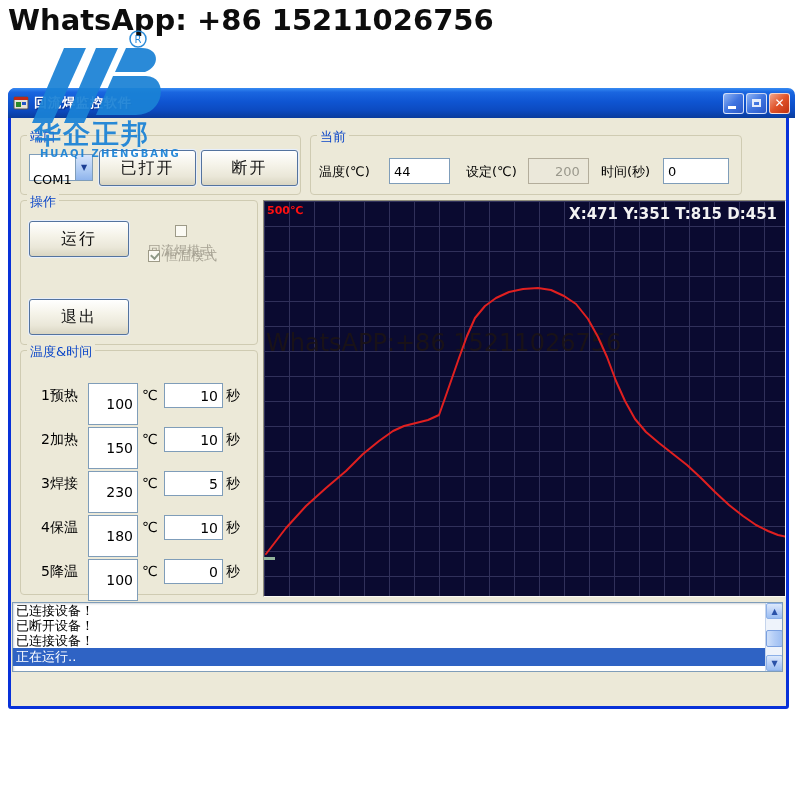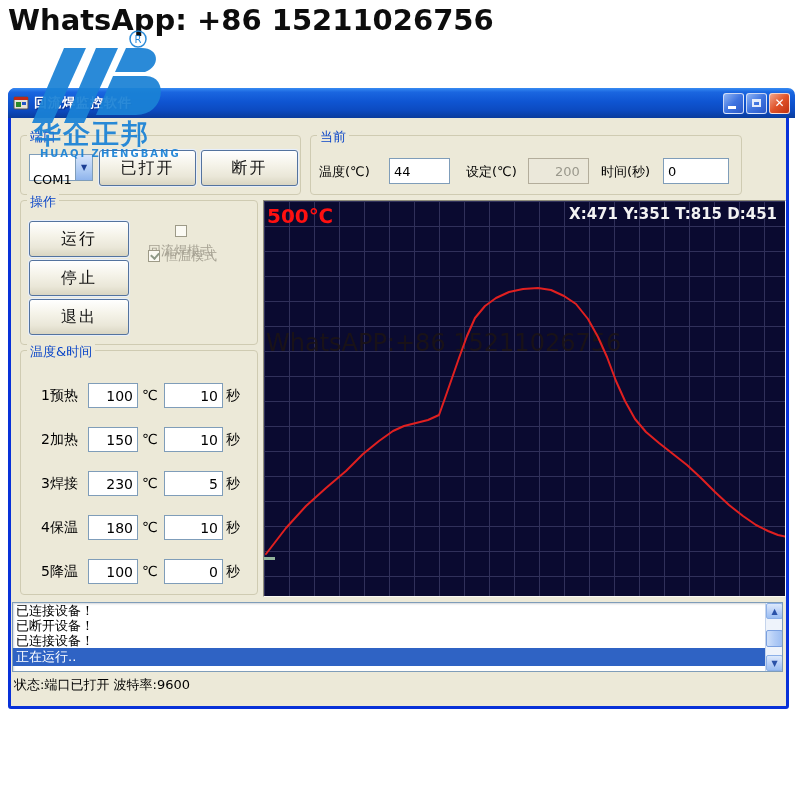--- a/index.html
+++ b/index.html
@@ -59,29 +59,29 @@
   .cbox.checked::after { content:""; position:absolute; left:2px; top:1px; width:6px; height:4px;
                          border-left:2px solid #8f9a88; border-bottom:2px solid #8f9a88; transform:rotate(-48deg); }
   .cblabel { font-size:13px; color:#a6a293; }
 
   
   #chart { position:absolute; left:252px; top:109px; width:523px; height:397px; background:#0a0a30;
            border-top:1px solid #8f8d7c; border-left:1px solid #8f8d7c; border-right:1px solid #fbfaf3; border-bottom:1px solid #fbfaf3;
            background-image:repeating-linear-gradient(90deg,#30305a 0 1px,transparent 1px 25px),
                             repeating-linear-gradient(180deg,#30305a 0 1px,transparent 1px 25px); overflow:hidden; }
   #chart svg { position:absolute; left:0; top:0; }
-  #scaleLabel { position:absolute; left:3px; top:3px; color:#ff1010; font-size:20px; font-weight:bold; }
+  #scaleLabel { position:absolute; left:3px; top:3px; color:#ff1010; font-size:11px; font-weight:bold; }
   #cursorInfo { position:absolute; right:8px; top:4px; color:#f2f2f2; font-size:15px; font-weight:bold; letter-spacing:0; }
   #watermark  { position:absolute; left:2px; top:128px; color:#1c1414; opacity:.85; font-size:24px; white-space:nowrap; }
   #startTick  { position:absolute; left:0; top:356px; width:11px; height:3px; background:#93b49c; }
 
   
   .prow { position:absolute; left:0; width:100%; height:25px; }
   .prow .pname { position:absolute; left:20px; top:4px; font-size:14px; }
-  .prow .ptemp { left:67px; top:0; width:50px; height:25px; }
+  .prow .ptemp { left:67px; top:0; width:50px; height:42px; }
   .prow .punit1 { position:absolute; left:121px; top:4px; font-size:14px; }
   .prow .ptime { left:143px; top:0; width:59px; height:25px; }
   .prow .punit2 { position:absolute; left:205px; top:4px; font-size:14px; }
 
   
   #log { position:absolute; left:1px; top:511px; width:771px; height:70px; background:#ffffff;
          border:1px solid #7f9db9; box-shadow:inset 1px 1px 2px rgba(80,90,110,.25); overflow:hidden; }
   .logitem { height:15px; line-height:15px; font-size:13px; color:#000; padding-left:3px; white-space:nowrap; }
   .logitem.sel { background:#2f63c4; color:#fff; height:18px; line-height:18px; }
   #scroll { position:absolute; right:0; top:0; width:17px; height:68px; background:#eef3fb; border-left:1px solid #c5d4ec; }
@@ -148,21 +148,20 @@
     <input class="xinput" style="left: 78px; top: 22px; width: 61px; height: 26px;" value="44">
     <span class="flabel" style="left:155px; top:27px;">设定(℃)</span>
     <input class="xinput disabled" disabled="" style="left: 217px; top: 22px; width: 61px; height: 26px; padding-left: 26px;" value="200">
     <span class="flabel" style="left:290px; top:27px;">时间(秒)</span>
     <input class="xinput" style="left: 352px; top: 22px; width: 66px; height: 26px;" value="0">
   </div>
 
   <div class="gbox" style="left:9px; top:109px; width:238px; height:145px;">
     <span class="glabel">操作</span>
     <div class="xbtn" style="left:8px; top:20px; width:100px; height:36px;">运行</div>
-    <div class="xbtn" style="left:8px; top:59px; width:100px; height:36px;">停止</div>
     <div class="xbtn" style="left:8px; top:98px; width:100px; height:36px;">退出</div>
     <div class="cbrow" style="left:127px; top:24px;flex-direction:column;">
       <span class="cbox"></span>
       <span class="cblabel">回流焊模式</span>
     </div>
     <div class="cbrow" style="left:127px; top:46px;">
       <span class="cbox checked"></span>
       <span class="cblabel">恒温模式</span>
     </div>
   </div>
@@ -222,14 +221,13 @@
     <div class="logitem">已断开设备！</div>
     <div class="logitem">已连接设备！</div>
     <div class="logitem sel">正在运行..</div>
     <div id="scroll">
       <div class="sbtn" style="top:0;">▲</div>
       <div id="sthumb"></div>
       <div class="sbtn" style="bottom:0;">▼</div>
     </div>
   </div>
 
-  <div id="statusbar">状态:端口已打开 波特率:9600</div>
 </div>
 
 </body></html>

